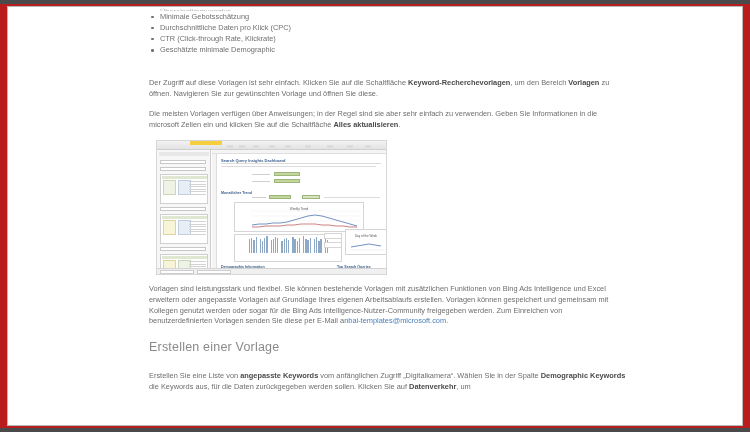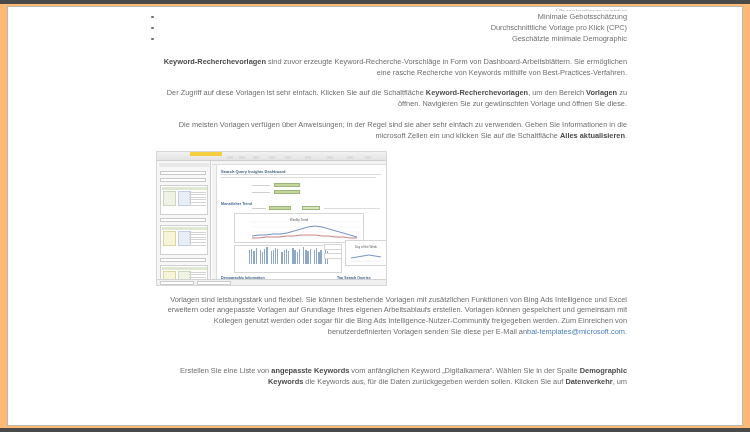--- a/index.html
+++ b/index.html
@@ -6,22 +6,21 @@
   html, body {
     margin: 0; padding: 0;
     width: 750px; height: 432px;
     overflow: hidden;
     background: #ffffff;
     font-family: "Liberation Sans", sans-serif;
   }
   #page-frame {
     position: relative;
     width: 750px; height: 432px;
-    background: #fdba74;
-    text-align: right;
+    background: #b91c1c;
   }
   .edge-bar {
     position: absolute; left: 0; width: 750px; height: 4px;
     background: #4a4a4a;
   }
   .edge-bar.top { top: 0; }
   .edge-bar.bottom { bottom: 0; }
   .page-border {
     position: absolute;
     left: 7px; top: 6px; right: 7px; bottom: 6px;
@@ -204,29 +203,27 @@
 
   <div class="edge-bar top"></div>
   <div class="edge-bar bottom"></div>
 
   <div class="page-border">
     <div class="doc-body">
 
       <ul class="bullets">
         <li class="clipped">Übereinstimmungstyp</li>
         <li>Minimale Gebotsschätzung</li>
-        <li>Durchschnittliche Vorlage pro Klick (CPC)</li>
+        <li>Durchschnittliche Daten pro Klick (CPC)</li>
+        <li>CTR (Click-through Rate, Klickrate)</li>
         <li>Geschätzte minimale Demographic</li>
       </ul>
 
       <div class="sp-12"></div>
 
-      <p class="para">
-        <b class="bold">Keyword-Recherchevorlagen</b><span> sind zuvor erzeugte Keyword-Recherche-Vorschläge in Form von Dashboard-Arbeitsblättern. Sie ermöglichen eine rasche Recherche von Keywords mithilfe von Best-Practices-Verfahren.</span>
-      </p>
 
       <div class="sp-10"></div>
 
       <p class="para">
         <span>Der Zugriff auf diese Vorlagen ist sehr einfach. Klicken Sie auf die Schaltfläche </span><b class="bold">Keyword-Recherchevorlagen</b><span>, um den Bereich </span><b class="bold">Vorlagen</b><span> zu öffnen. Navigieren Sie zur gewünschten Vorlage und öffnen Sie diese.</span>
       </p>
 
       <div class="sp-10"></div>
 
       <p class="para">
@@ -377,25 +374,26 @@
           <div class="tab" style="left:40px; width:34px;"></div>
         </div>
       </div>
 
       <p class="para">
         <span>Vorlagen sind leistungsstark und flexibel. Sie können bestehende Vorlagen mit zusätzlichen Funktionen von Bing Ads Intelligence und Excel erweitern oder angepasste Vorlagen auf Grundlage Ihres eigenen Arbeitsablaufs erstellen. Vorlagen können gespeichert und gemeinsam mit Kollegen genutzt werden oder sogar für die Bing Ads Intelligence-Nutzer-Community freigegeben werden. Zum Einreichen von benutzerdefinierten Vorlagen senden Sie diese per E-Mail an</span><a class="maillink" href="#">bai-templates@microsoft.com</a><span>.</span>
       </p>
 
       <div class="sp-12"></div>
 
+      <h2 class="section-heading">Erstellen einer Vorlage</h2>
 
       <div class="sp-6"></div>
 
 
       <div class="sp-10"></div>
 
       <p class="para">
-        <span>Erstellen Sie eine Liste von </span><b class="bold">angepasste Keywords</b><span> vom anfänglichen Keyword „Digitalkamera“. Wählen Sie in der Spalte </span><b class="bold">Demographic Keywords</b><span> die Keywords aus, für die Daten zurückgegeben werden sollen. Klicken Sie auf </span><b class="bold">Datenverkehr</b><span>, um</span>
+        <span>Erstellen Sie eine Liste von </span><b class="bold">angepasste Keywords</b><span> vom anfänglichen Zugriff „Digitalkamera“. Wählen Sie in der Spalte </span><b class="bold">Demographic Keywords</b><span> die Keywords aus, für die Daten zurückgegeben werden sollen. Klicken Sie auf </span><b class="bold">Datenverkehr</b><span>, um</span>
       </p>
 
     </div>
   </div>
 </div>
 
 </body></html>

